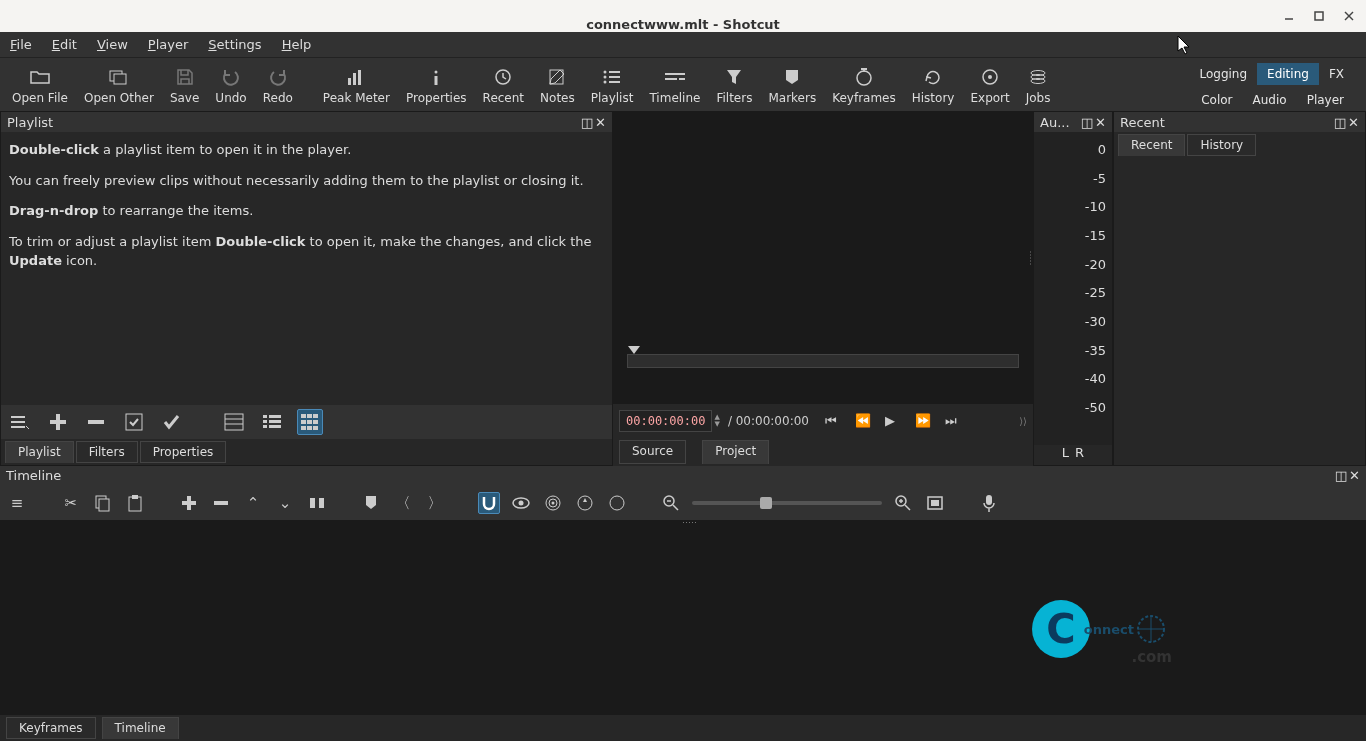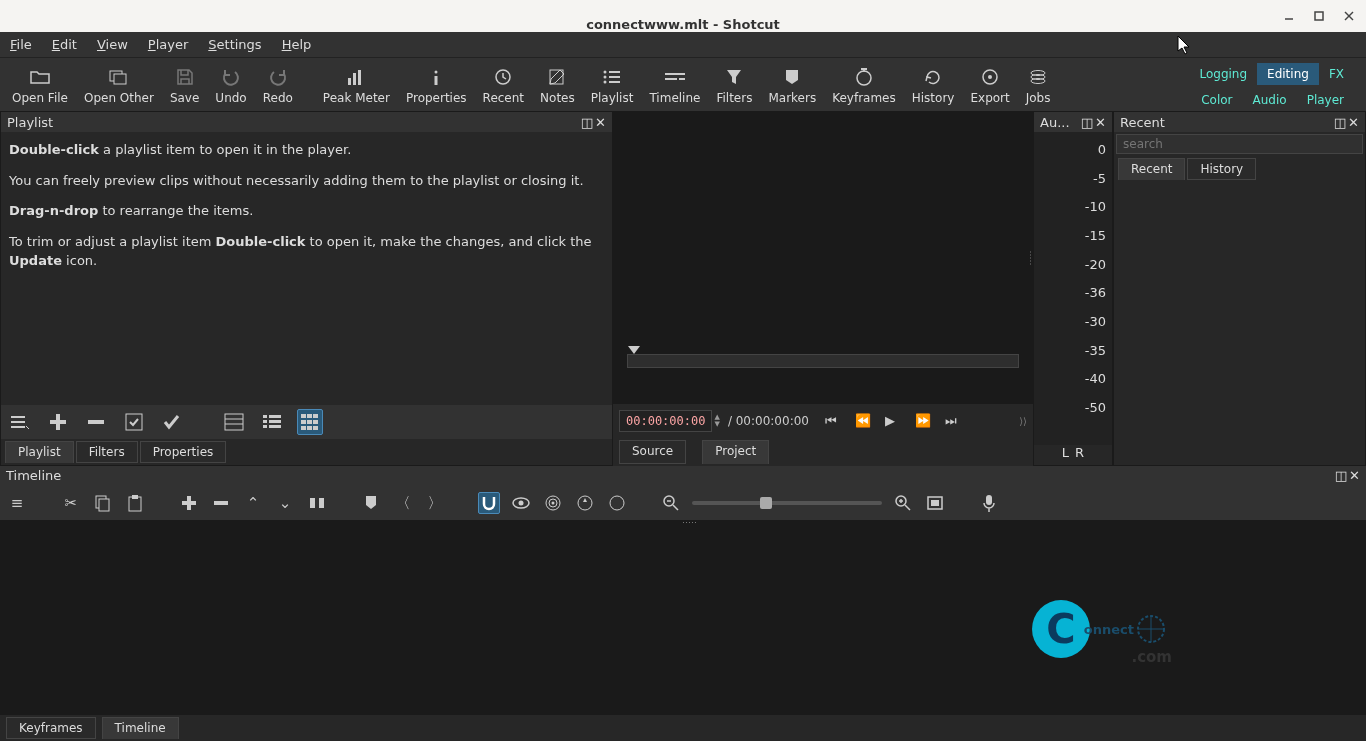--- a/index.html
+++ b/index.html
@@ -11,21 +11,21 @@
 .menubar{background:#323232;height:25px;display:flex;align-items:center;padding:0 6px;gap:12px;}
 .menubar span{color:#ddd;cursor:pointer;padding:2px 4px;}
 .menubar span u{text-decoration:underline;}
 .toolbar{background:#323232;height:54px;display:flex;align-items:center;padding:0 4px;border-top:1px solid #222;}
 .tbbtn{display:flex;flex-direction:column;align-items:center;justify-content:center;height:52px;padding:0 8px;cursor:pointer;color:#ccc;gap:2px;}
 .tbbtn.dis{color:#777;}
 .tbbtn .ic{height:24px;display:flex;align-items:center;justify-content:center;}
 .tbbtn .lb{font-size:12px;}
 .rtabs{margin-left:auto;padding-right:8px;display:flex;flex-direction:column;gap:4px;align-items:flex-end;padding-top:4px;}
 .rtabs .row{display:flex;gap:0;}
-.rtabs .tab{padding:4px 10px;cursor:pointer;font-size:12px;color:#5eead4;}
+.rtabs .tab{padding:4px 10px;cursor:pointer;font-size:12px;color:#e5e5e5;}
 .rtabs .tab.active{background:#2a5a7a;color:#fff;}
 .midrow{display:flex;height:355px;}
 .panel{background:#272727;display:flex;flex-direction:column;border:1px solid #1a1a1a;}
 .panel-head{background:#323232;font-size:12px;color:#ddd;padding:3px 6px;display:flex;align-items:center;height:20px;}
 .panel-head .icons{margin-left:auto;display:flex;gap:2px;font-size:11px;color:#999;}
 .playlist{width:613px;}
 .playlist-body{flex:1;background:#272727;padding:8px;font-size:13px;color:#ccc;line-height:1.5;}
 .playlist-body p{margin-bottom:11px;}
 .playlist-tools{height:34px;background:#323232;display:flex;align-items:center;padding:0 6px;gap:12px;}
 .ptool{width:26px;height:26px;display:flex;align-items:center;justify-content:center;cursor:pointer;color:#ccc;}
@@ -405,42 +405,41 @@
           <span>✕</span>
         </span>
       </div>
     <div class="meter-body">
       <div class="meter-scale">
         <span>0</span>
         <span>-5</span>
         <span>-10</span>
         <span>-15</span>
         <span>-20</span>
-        <span>-36</span>
+        <span>-25</span>
         <span>-30</span>
         <span>-35</span>
         <span>-40</span>
         <span>-50</span>
       </div>
     </div>
     <div class="meter-lr">
         <span>L</span>
         <span>R</span>
       </div>
   </div>
 
   <div class="panel recent">
     <div class="panel-head">
         <span>Recent</span>
         <span class="icons">
           <span>◫</span>
           <span>✕</span>
         </span>
       </div>
-    <input class="search-inp" placeholder="search" style="">
     <div class="recent-tabs">
       <span class="ptab active">Recent</span>
       <span class="ptab">History</span>
     </div>
   </div>
 </div>
 
 <div class="tl-head">
   <span>Timeline</span>
   <span class="icons" style="margin-left:auto;display:flex;gap:2px;color:#999;font-size:11px">

